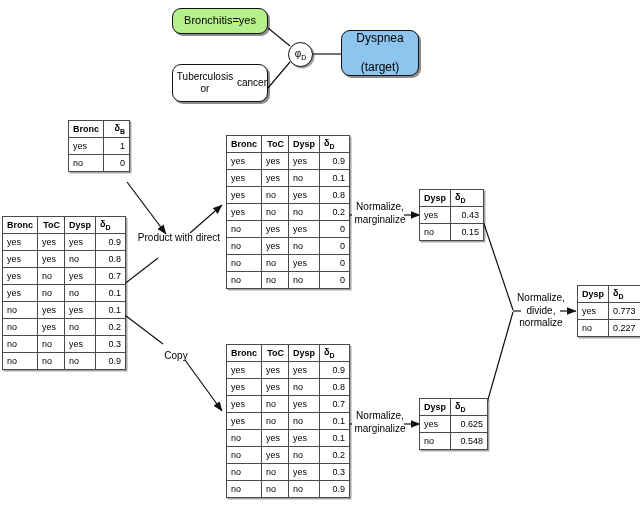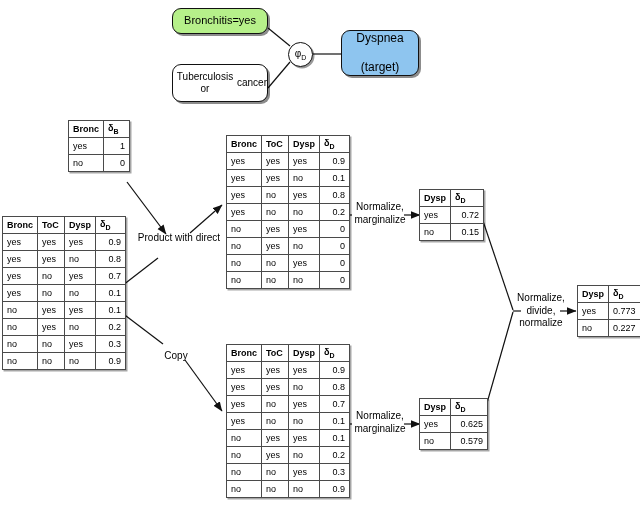--- a/index.html
+++ b/index.html
@@ -71,21 +71,21 @@
   }
   .tbl th, .tbl td {
     border: 1px solid #4a4a4a;
     padding: 0 4px;
     height: 17px;
     box-sizing: border-box;
     white-space: nowrap;
   }
   .tbl th {
     font-weight: bold;
-    text-align: left;
+    text-align: right;
     font-size: 9px;
   }
   .tbl td.val { text-align: right; }
   .tbl td.lab { text-align: left; }
   .tbl th.num { text-align: left; }
   .tbl sub { font-size: 7px; }
 
   
   .w-bronc { width: 33px; }
   .w-toc   { width: 27px; margin-top: 20px; }
@@ -367,21 +367,21 @@
   <table class="tbl" style="left:419px; top:189px;">
     <thead>
       <tr>
         <th class="w-dysp2">Dysp</th>
         <th class="w-d2 num">δ<sub>D</sub></th>
       </tr>
     </thead>
     <tbody>
       <tr>
         <td class="lab">yes</td>
-        <td class="val">0.72</td>
+        <td class="val">0.43</td>
       </tr>
       <tr>
         <td class="lab">no</td>
         <td class="val">0.15</td>
       </tr>
     </tbody>
   </table>
 
   <table class="tbl" style="left:419px; top:398px;">
     <thead>
@@ -390,21 +390,21 @@
         <th class="w-d3 num">δ<sub>D</sub></th>
       </tr>
     </thead>
     <tbody>
       <tr>
         <td class="lab">yes</td>
         <td class="val">0.625</td>
       </tr>
       <tr>
         <td class="lab">no</td>
-        <td class="val">0.579</td>
+        <td class="val">0.548</td>
       </tr>
     </tbody>
   </table>
 
   <table class="tbl" style="left:577px; top:285px;">
     <thead>
       <tr>
         <th class="w-dysp2">Dysp</th>
         <th class="w-d3 num">δ<sub>D</sub></th>
       </tr>

